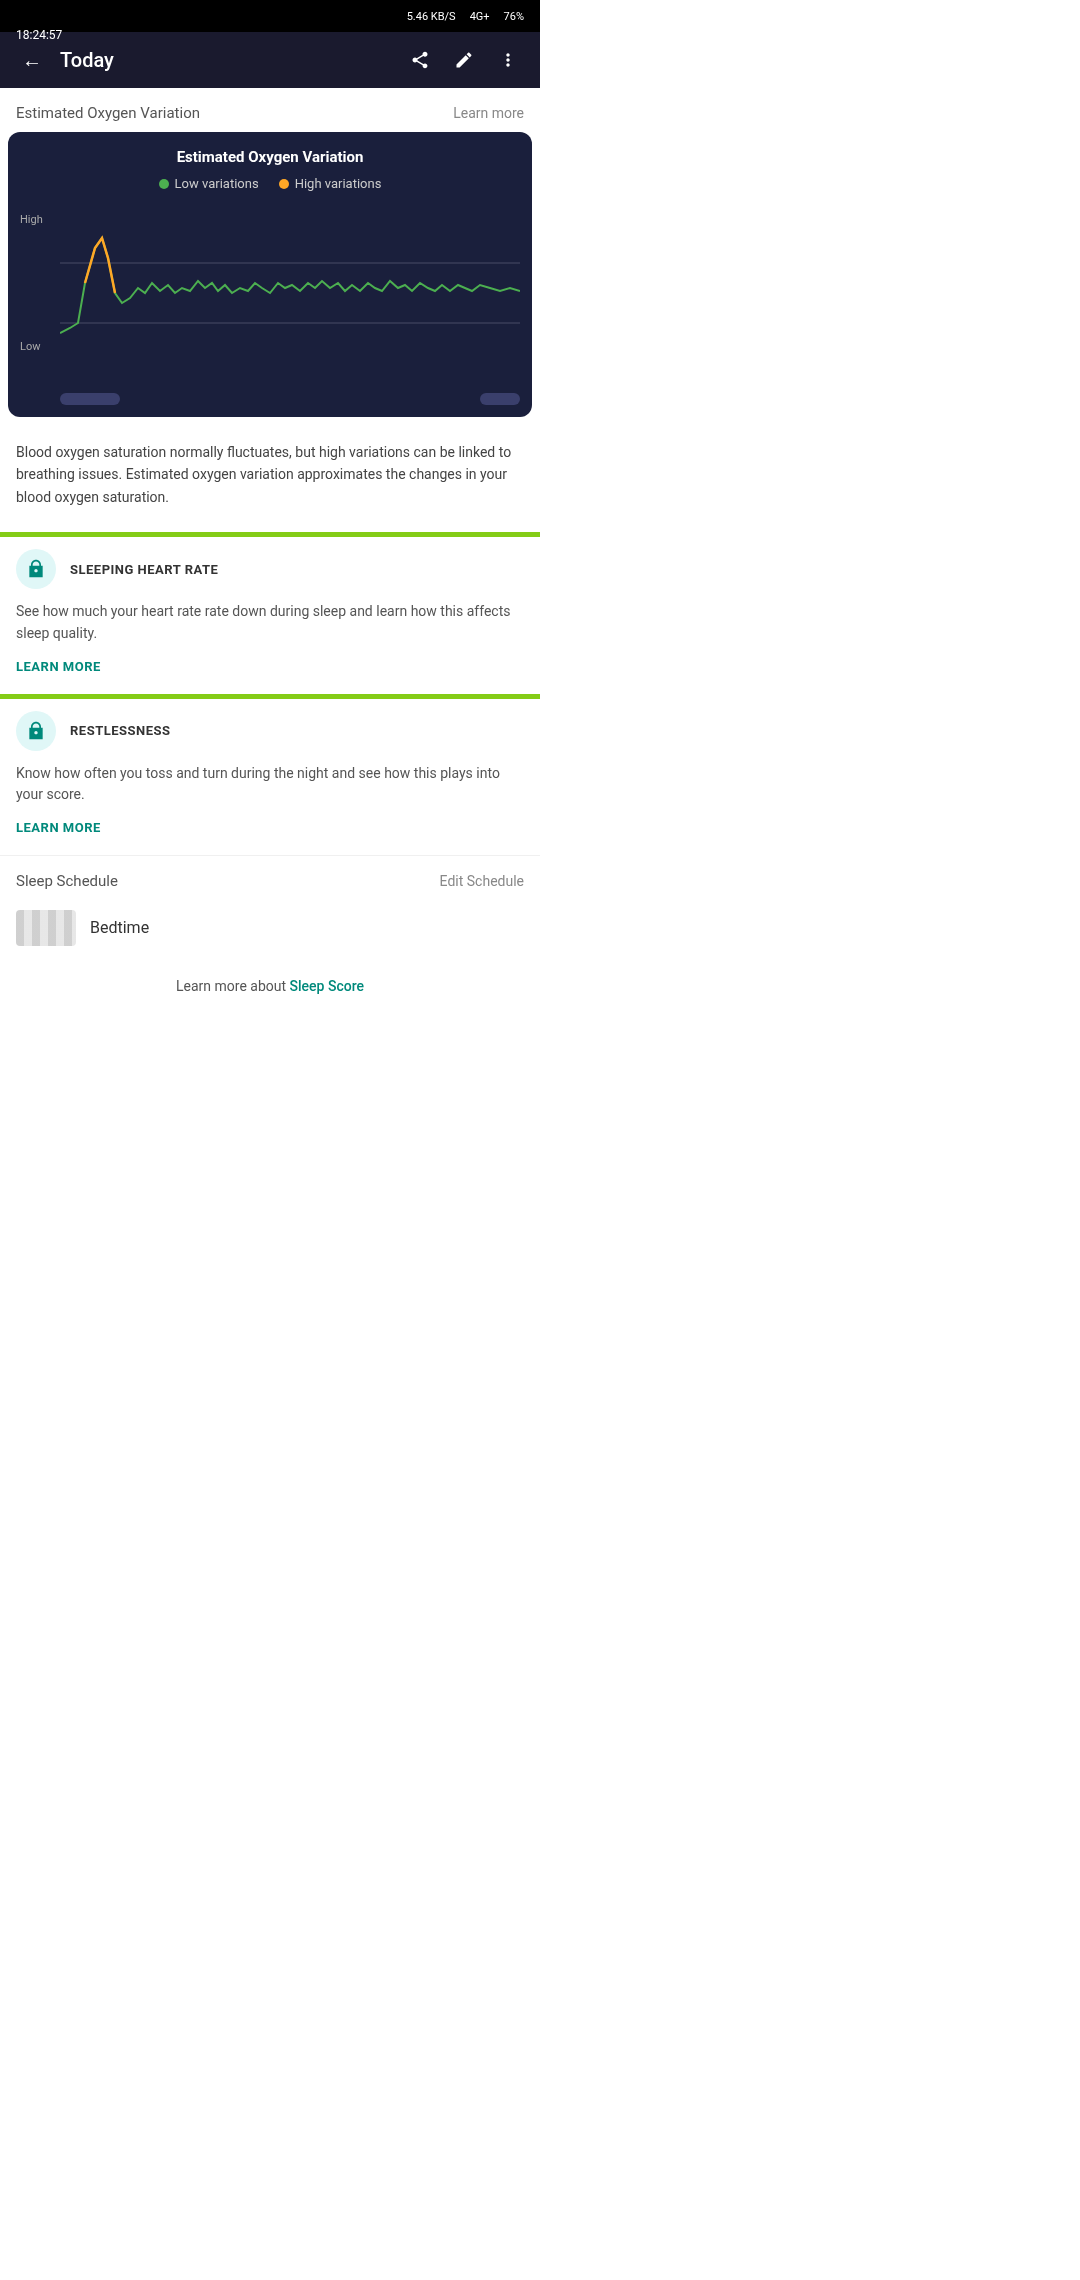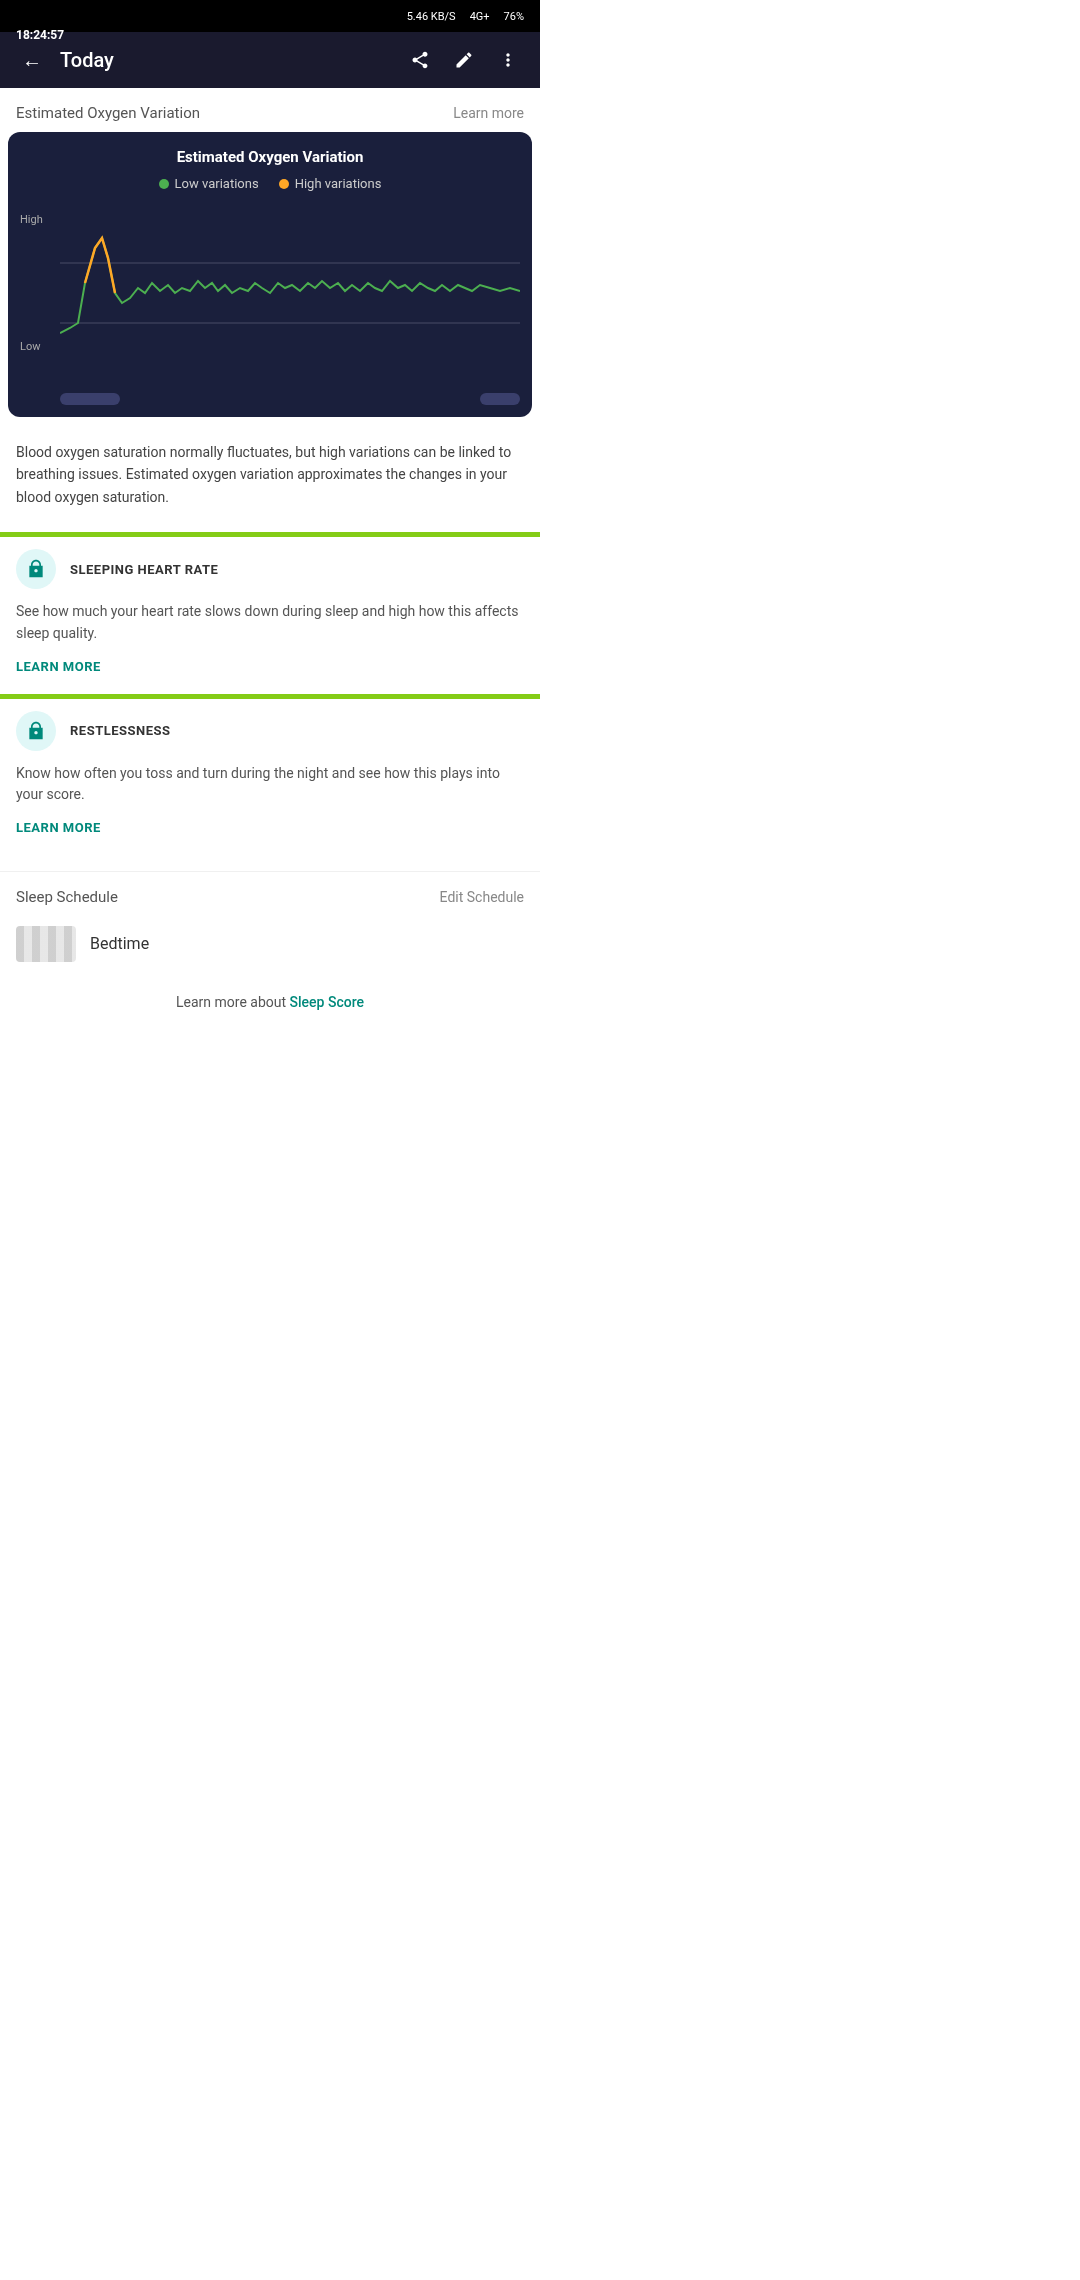--- a/index.html
+++ b/index.html
@@ -18,21 +18,21 @@
     .status-bar {
       background: #000;
       color: #fff;
       display: flex;
       justify-content: space-between;
       align-items: center;
       padding: 6px 16px;
       height: 32px;
       font-size: 12px;
     }
-    .status-left { font-weight: 700; margin-top: 37px; }
+    .status-left { font-weight: 400; margin-top: 37px; }
     .status-right { display: flex; align-items: center; gap: 14px; font-size: 11px; }
 
     
     .toolbar {
       background: #1a1a2e;
       color: #fff;
       display: flex;
       align-items: center;
       padding: 0 12px;
       height: 56px;
@@ -182,21 +182,20 @@
       cursor: pointer;
     }
 
     
     .sleep-schedule-header {
       display: flex;
       justify-content: space-between;
       align-items: center;
       padding: 16px 16px 12px 16px;
       border-top: 1px solid #f0f0f0;
-      margin-top: 16px;
     }
     .sleep-schedule-title {
       font-size: 15px; color: #555;
     }
     .edit-schedule-link {
       font-size: 14px; color: #888;
     }
     .schedule-item {
       display: flex; align-items: center; gap: 14px;
       padding: 8px 16px;
@@ -324,21 +323,21 @@
 
   <div class="feature-section">
     <div class="feature-header">
       <div class="lock-icon-circle">
         <svg width="20" height="20" viewBox="0 0 24 24" fill="#00897B">
           <path d="M12 1C8.676 1 6 3.676 6 7v1H4v14h16V8h-2V7c0-3.324-2.676-6-6-6zm0 2c2.276 0 4 1.724 4 4v1H8V7c0-2.276 1.724-4 4-4zm0 9c1.1 0 2 .9 2 2s-.9 2-2 2-2-.9-2-2 .9-2 2-2z"></path>
         </svg>
       </div>
       <span class="feature-name">SLEEPING HEART RATE</span>
     </div>
-    <div class="feature-description">See how much your heart rate slows down during sleep and high how this affects sleep quality.</div>
+    <div class="feature-description">See how much your heart rate rate down during sleep and learn how this affects sleep quality.</div>
     <div class="learn-more-link">LEARN MORE</div>
   </div>
 
   <div class="feature-section">
     <div class="feature-header">
       <div class="lock-icon-circle">
         <svg width="20" height="20" viewBox="0 0 24 24" fill="#00897B">
           <path d="M12 1C8.676 1 6 3.676 6 7v1H4v14h16V8h-2V7c0-3.324-2.676-6-6-6zm0 2c2.276 0 4 1.724 4 4v1H8V7c0-2.276 1.724-4 4-4zm0 9c1.1 0 2 .9 2 2s-.9 2-2 2-2-.9-2-2 .9-2 2-2z"></path>
         </svg>
       </div>

